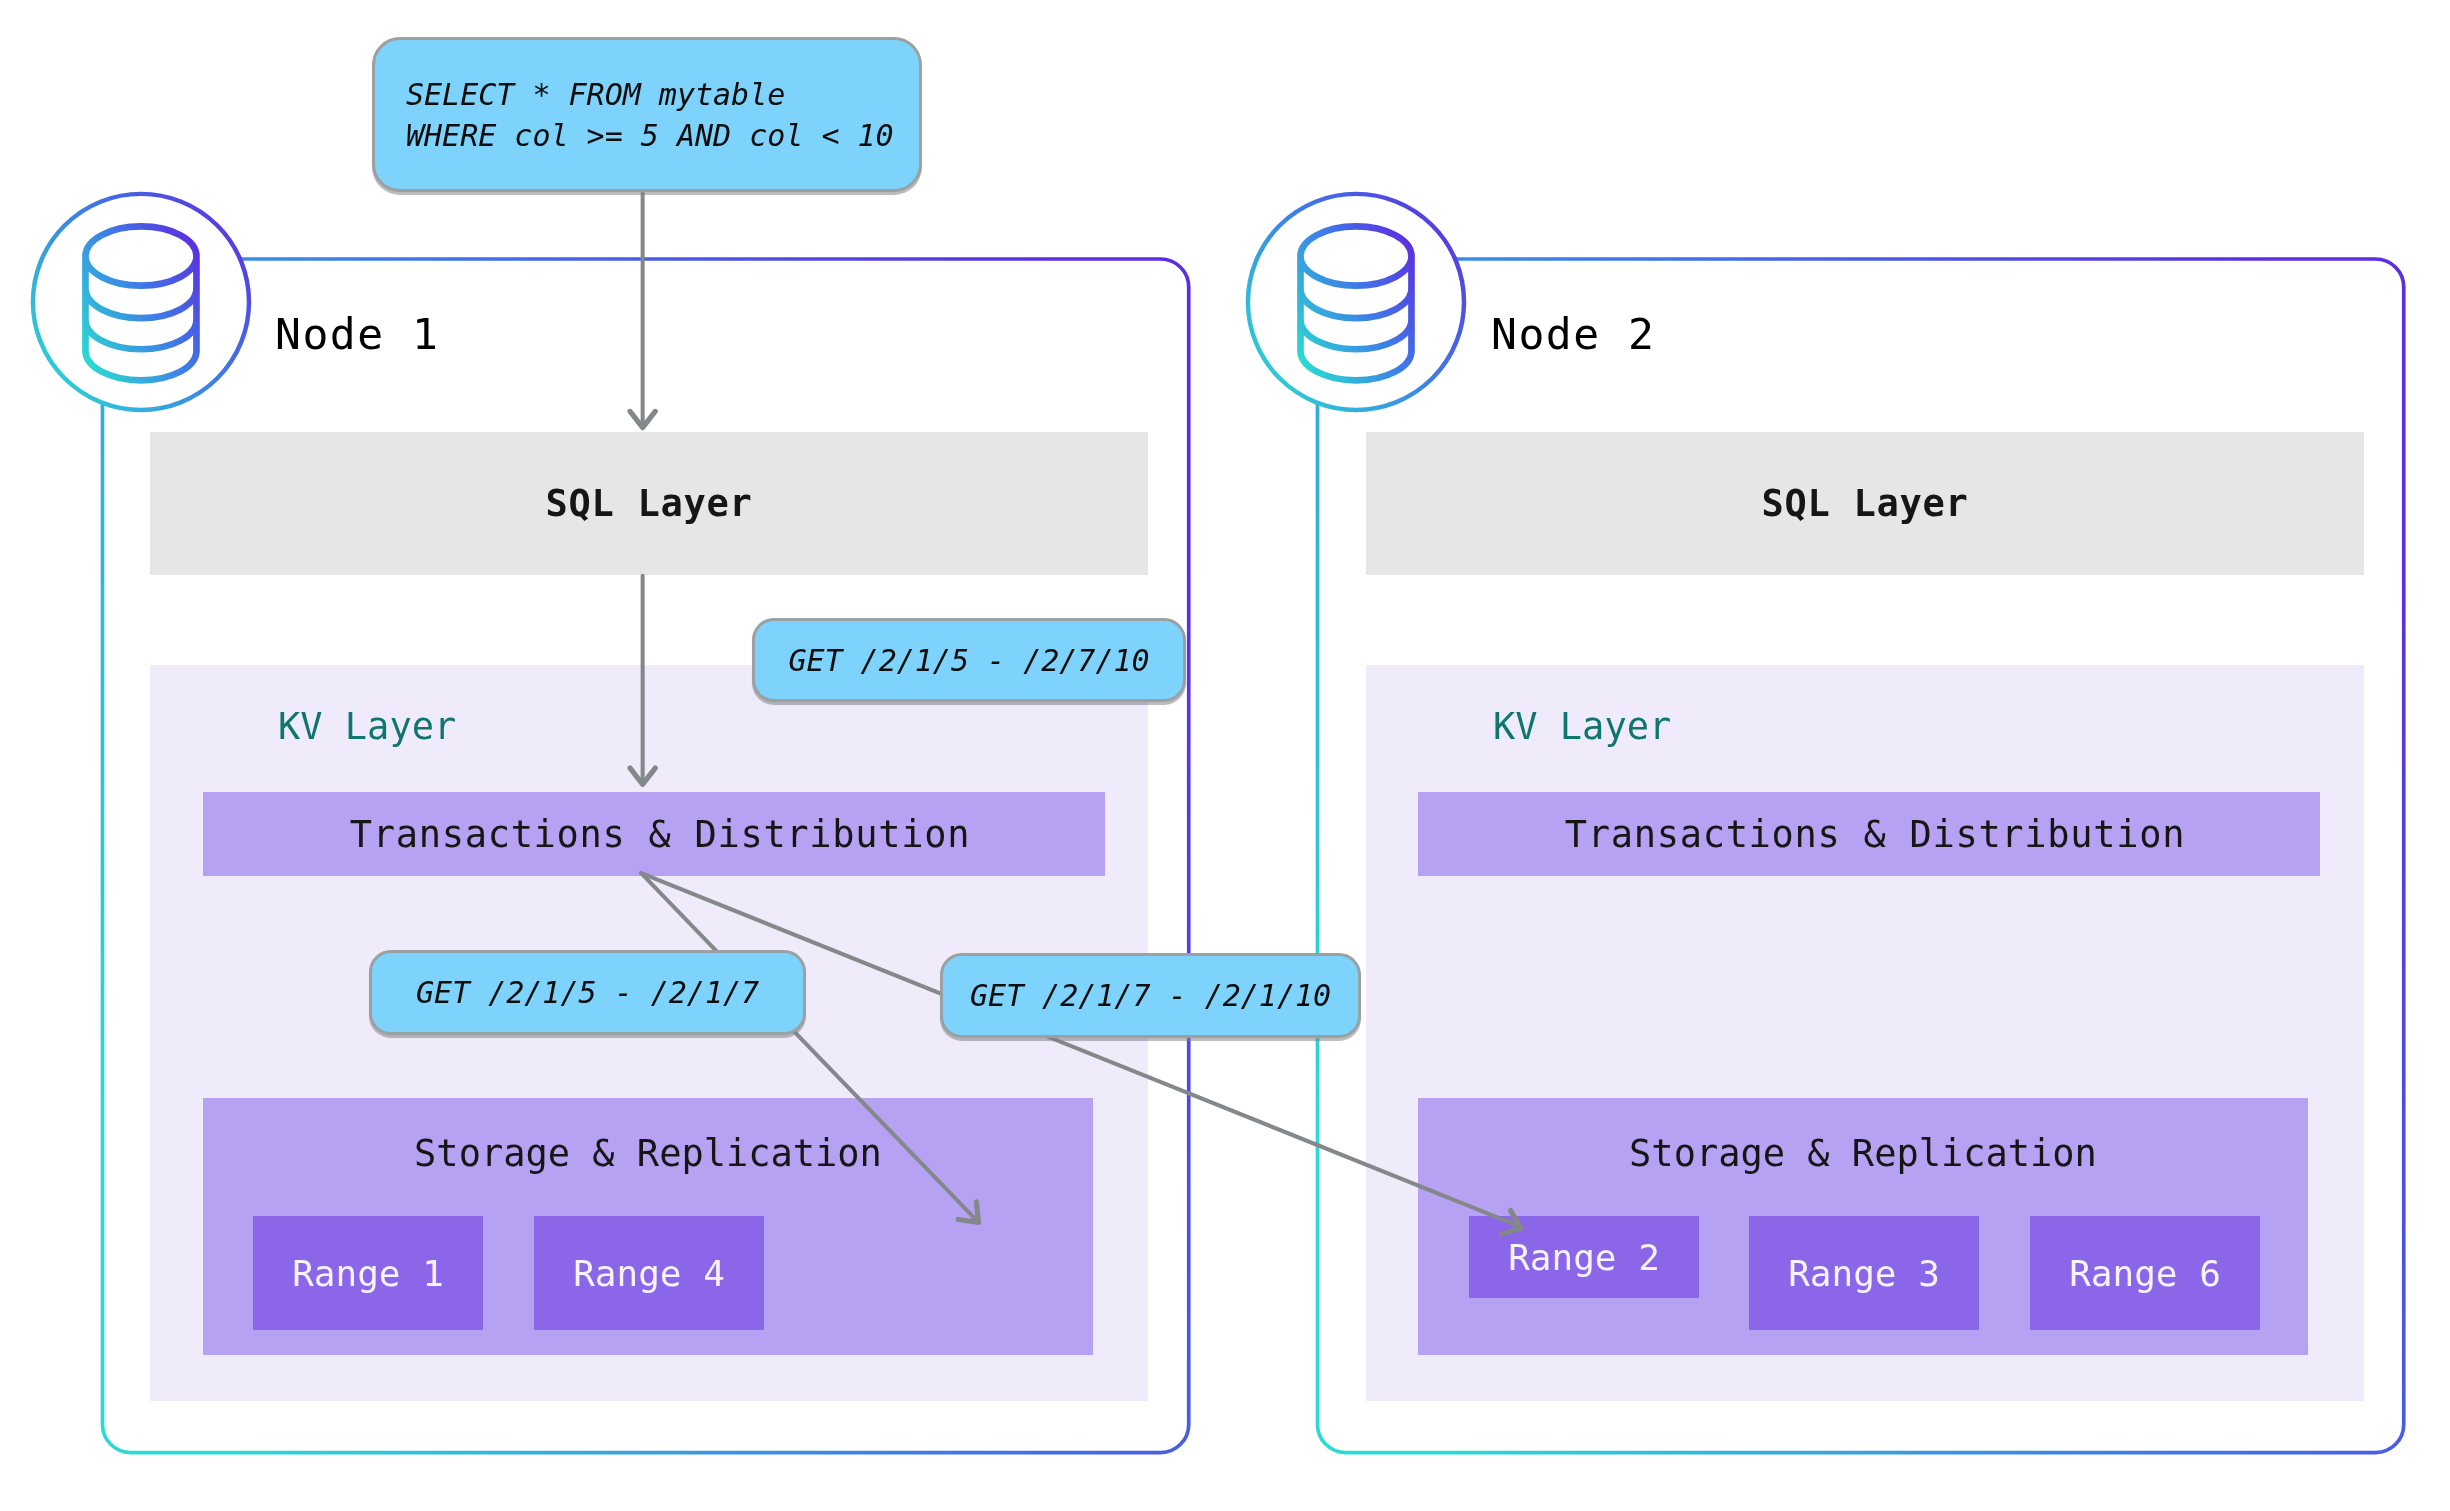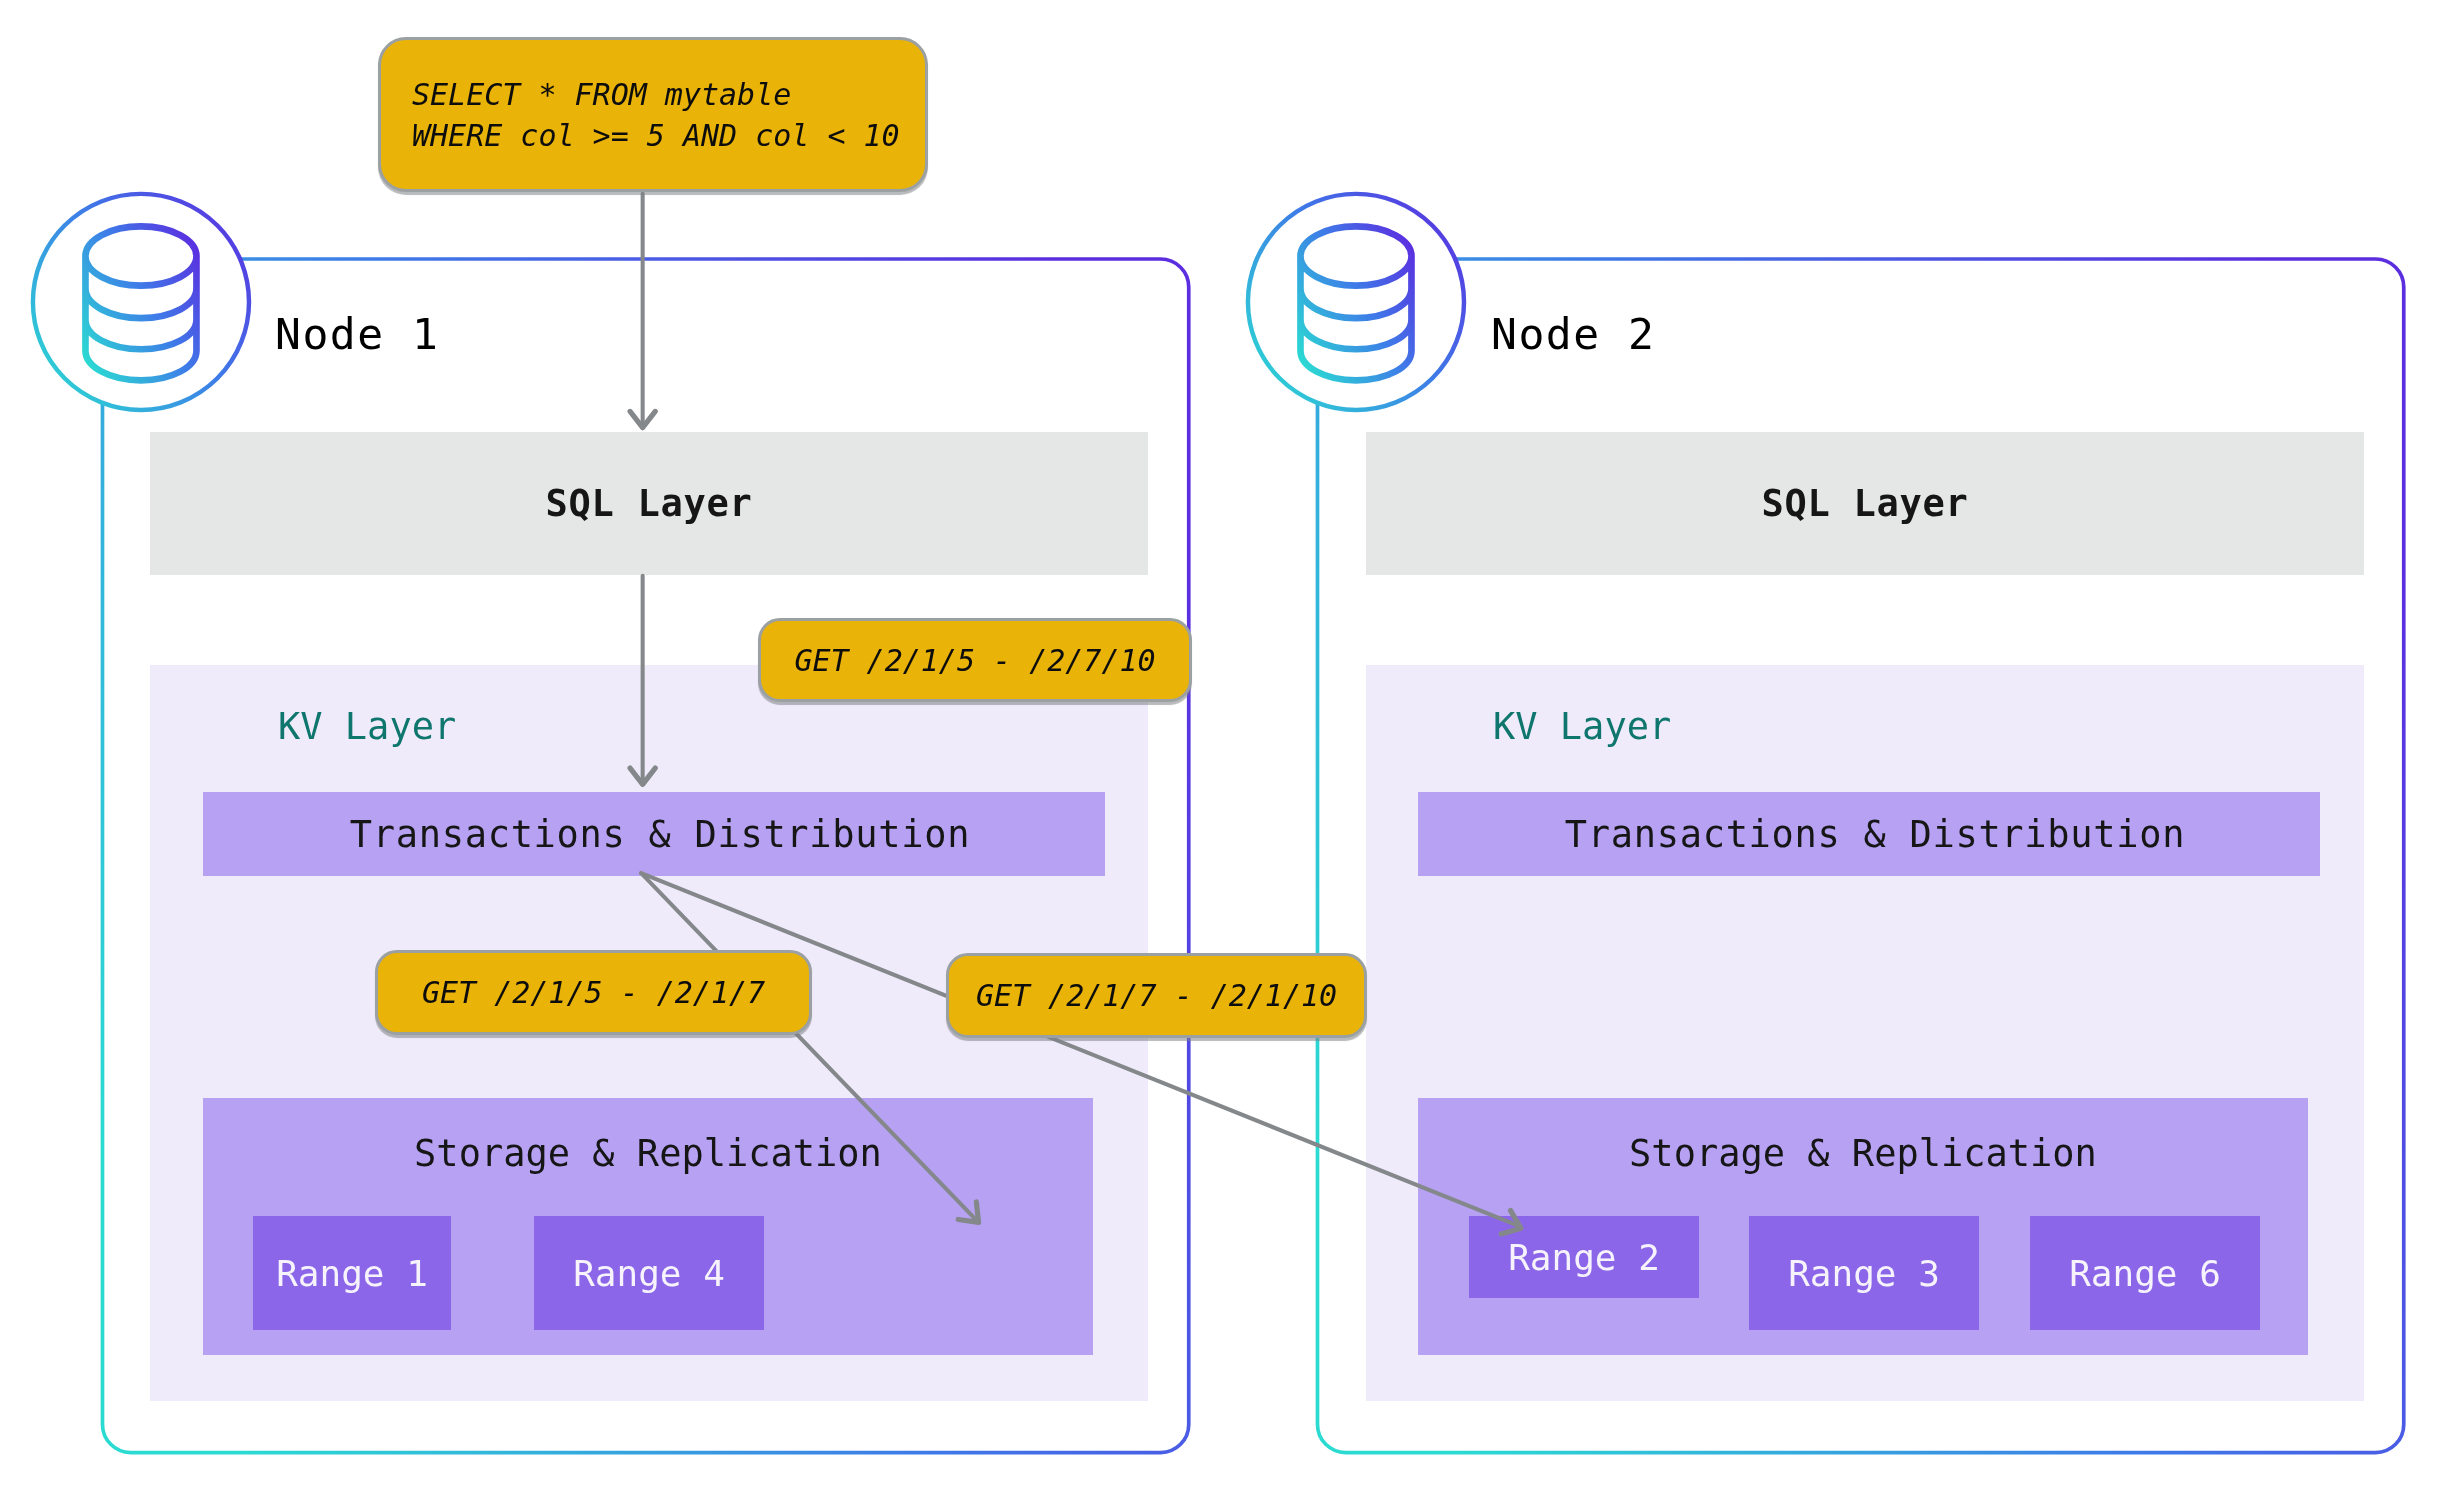--- a/index.html
+++ b/index.html
@@ -17,24 +17,24 @@
   .storage-box{background:#B6A1F2;z-index:2;}
   .storage-title{position:absolute;left:0;right:0;top:34px;text-align:center;
                  font-size:37px;color:#161616;white-space:pre;}
   .range-box{background:#8C66E9;display:flex;align-items:center;justify-content:center;z-index:3;}
   .range-label{font-size:36px;color:#F6F3FD;white-space:pre;}
 
   .node-title{font-size:43px;font-weight:normal;color:#000;z-index:2;white-space:pre;letter-spacing:1.5px;}
   .kv-label{font-size:37px;color:#0f766e;z-index:2;white-space:pre;}
 
   
-  .callout{background:#eab308;border:3px solid #9BA0A2;border-radius:22px;
+  .callout{background:#7dd3fc;border:3px solid #9BA0A2;border-radius:22px;
            box-shadow:0 3px 0.7px rgba(125,130,133,.55);
            display:flex;align-items:center;justify-content:center;
-           z-index:10;margin-left:6px;}
+           z-index:10;}
   .callout .mono-it{font-style:italic;font-size:30px;color:#0d0d0d;white-space:pre;}
   .query-callout{border-radius:28px;flex-direction:column;align-items:flex-start;
                  justify-content:center;padding-left:31px;box-sizing:border-box;}
   .query-callout .mono-it{line-height:41px;}
 
   svg#overlay{position:absolute;left:0;top:0;z-index:5;pointer-events:none;}
 </style>
 </head>
 <body>
 
@@ -50,21 +50,21 @@
   <div class="abs kv-label" style="left:278px;top:705px;">KV Layer</div>
 
   <div class="abs trans-bar" style="left:203px;top:792px;width:890px;height:84px;">
     <span class="bar-label">Transactions &amp; Distribution</span>
   </div>
 
   <div class="abs storage-box" style="left:203px;top:1098px;width:890px;height:257px;">
     <div class="storage-title">Storage &amp; Replication</div>
   </div>
 
-  <div class="abs range-box" style="left:253px;top:1216px;width:198px;height:114px;">
+  <div class="abs range-box" style="left:253px;top:1216px;width:230px;height:114px;">
     <span class="range-label">Range 1</span>
   </div>
   <div class="abs range-box" style="left:534px;top:1216px;width:230px;height:114px;">
     <span class="range-label">Range 4</span>
   </div>
 
   <div class="abs node-title" style="left:1491px;top:309px;">Node 2</div>
 
   <div class="abs sql-bar" style="left:1366px;top:432px;width:998px;height:143px;">
     <span class="bar-label">SQL Layer</span>

